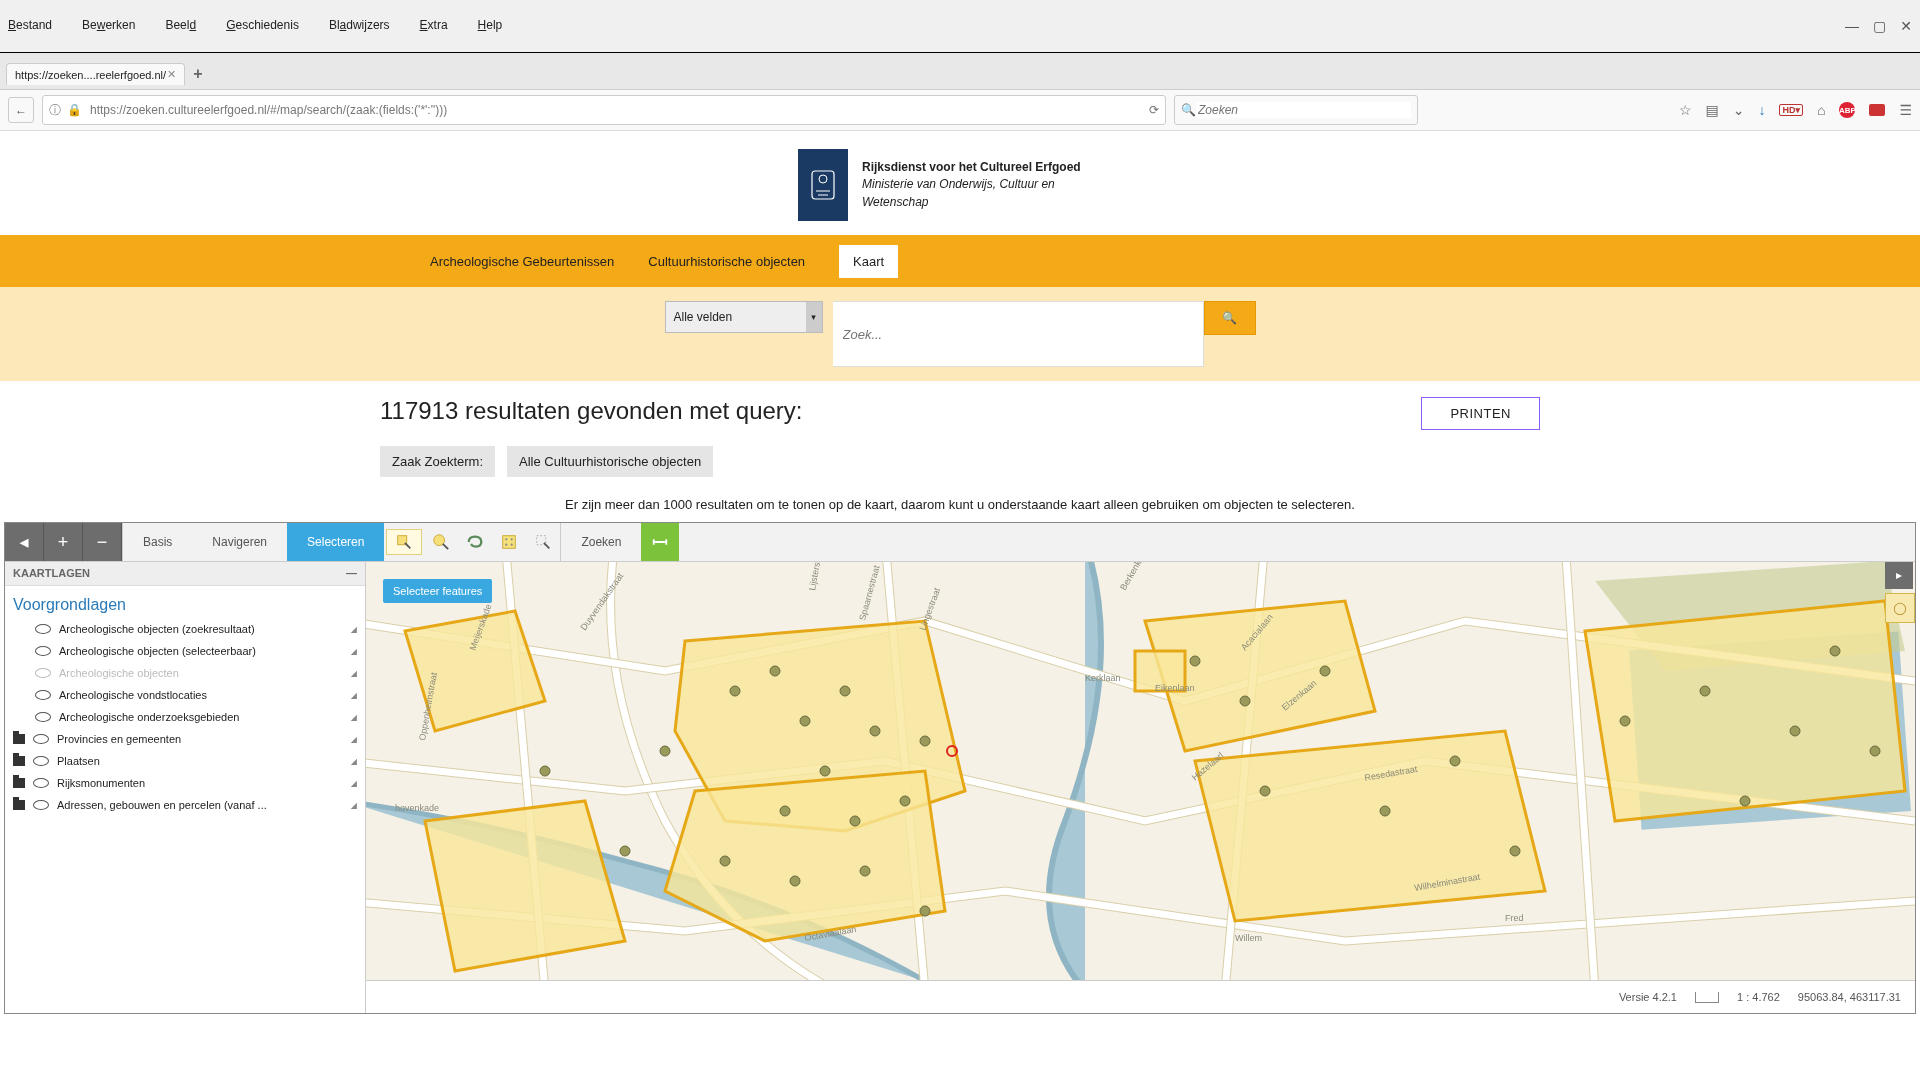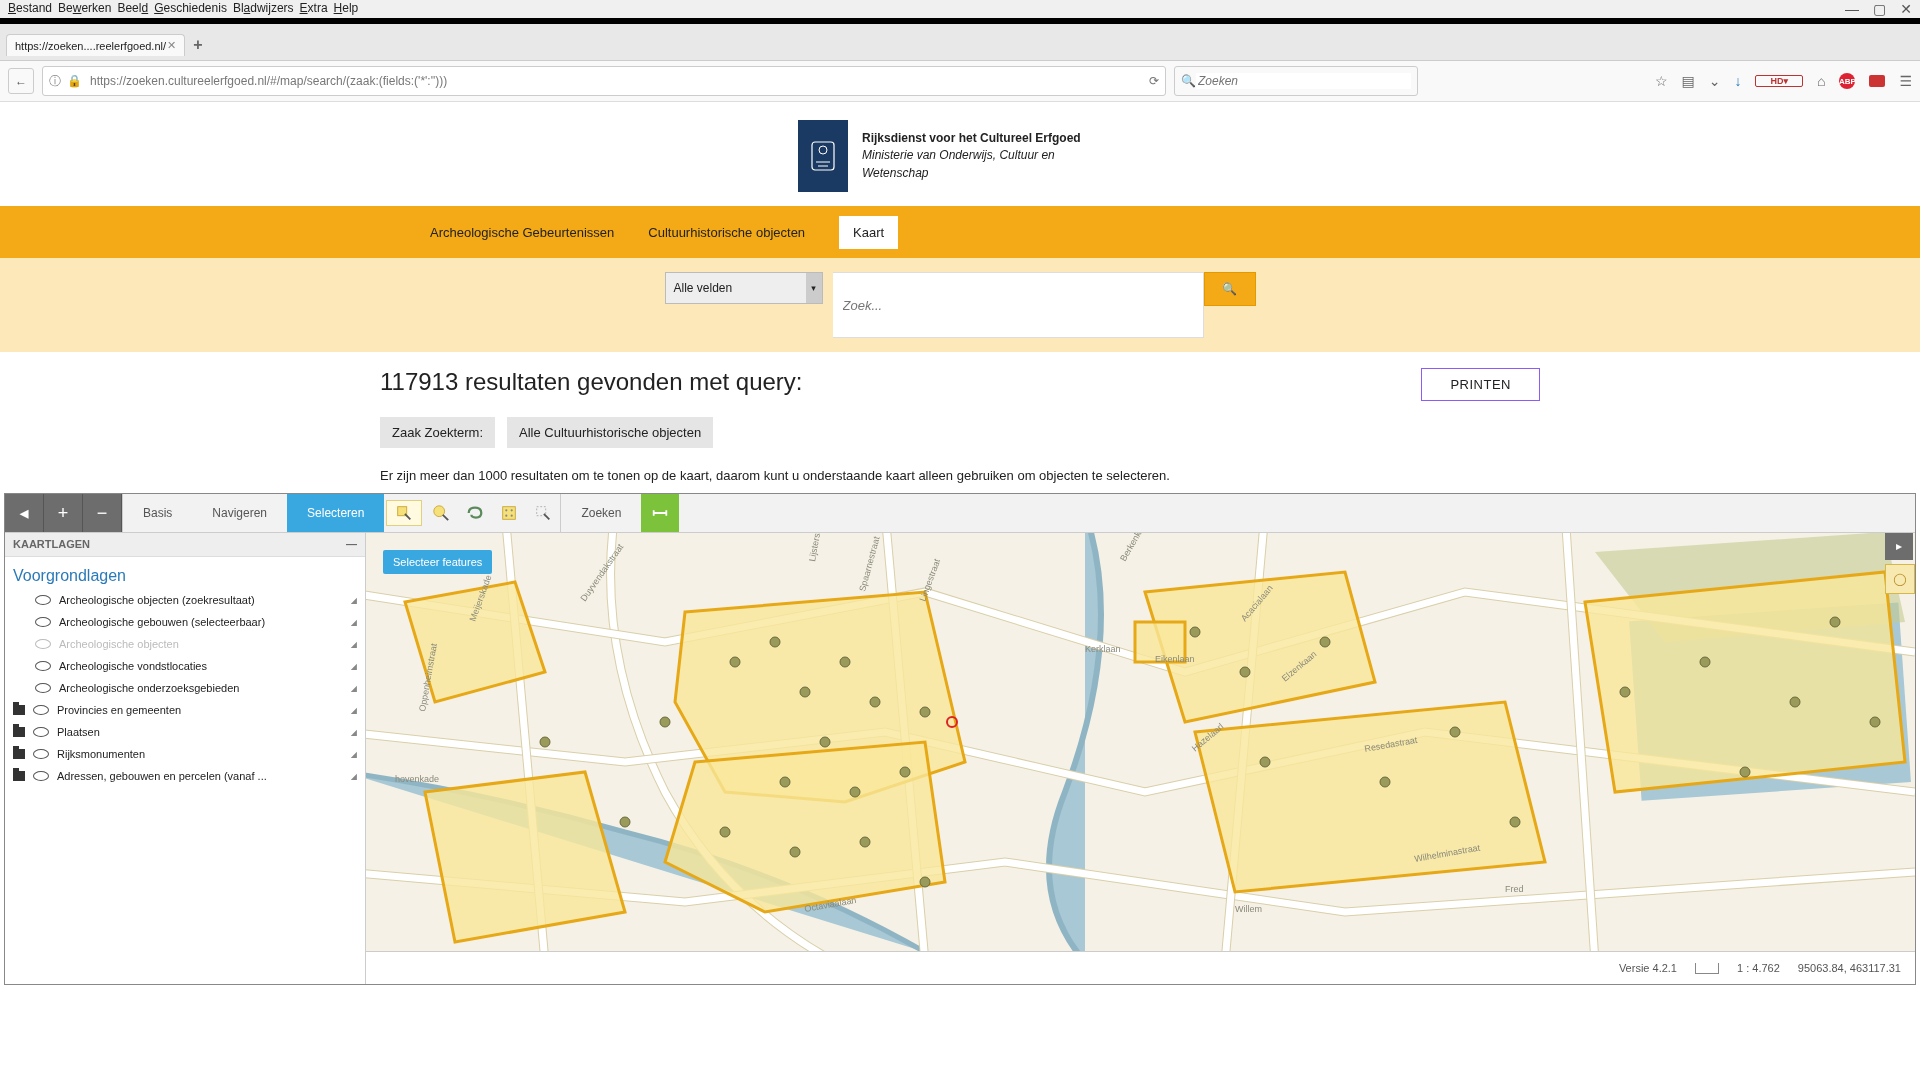--- a/index.html
+++ b/index.html
@@ -1,54 +1,54 @@
 <!DOCTYPE html>
 <html><head>
 <meta charset="utf-8">
 <style>
   html,body{margin:0;padding:0;font-family:Arial,Helvetica,sans-serif;font-size:12px;color:#222;background:#fff;width:1920px;}
   
-  .menubar{background:#f0f0f0;display:flex;gap:6px;padding:1px 8px;font-size:12px;border-bottom:6px solid #000000;}
+  .menubar{background:#f0f0f0;display:flex;gap:30px;padding:18px 8px;font-size:12px;border-bottom:1px solid #000000;}
   .menubar span{cursor:default;}
   .menubar span u{text-decoration:underline;}
   .winbtns{margin-left:auto;display:flex;gap:14px;font-size:14px;color:#555;}
   .tabstrip{background:#e8e8e8;display:flex;align-items:center;padding:6px 0 0 6px;height:30px;border-bottom:1px solid #ccc;}
   .tab{background:#f9f9f9;border:1px solid #ccc;border-bottom:none;border-radius:4px 4px 0 0;display:flex;align-items:center;padding:4px 8px;gap:1px;font-size:11px;}
   .tab .x{color:#888;}
   .newtab{margin-left:8px;color:#666;font-size:16px;font-weight:bold;}
   .urlrow{display:flex;align-items:center;gap:8px;padding:4px 8px;background:#f9f9f9;border-bottom:1px solid #ddd;height:32px;}
   .navbtn{width:24px;height:24px;display:flex;align-items:center;justify-content:center;color:#555;border:1px solid #ccc;border-radius:3px;}
   .urlbox{flex:0 0 1110px;display:flex;align-items:center;gap:6px;border:1px solid #ccc;border-radius:3px;padding:2px 6px;background:#fff;height:24px;}
   .urlbox input{border:none;outline:none;flex:1;font-size:12px;color:#777;}
   .lock{color:#4a9b4a;}
   .reload{color:#777;}
   .searchbox{flex:0 0 230px;border:1px solid #ccc;border-radius:3px;display:flex;align-items:center;padding:2px 6px;height:24px;}
   .searchbox input{border:none;outline:none;font-size:12px;flex:1;font-style:italic;color:#888;}
   .toolicons{display:flex;gap:14px;align-items:center;margin-left:auto;font-size:14px;color:#666;}
-  .hd{font-size:9px;font-weight:bold;border:1px solid #b33;color:#b33;padding:0 14px;border-radius:2px;}
+  .hd{font-size:9px;font-weight:bold;border:1px solid #b33;color:#b33;padding:0 2px;border-radius:2px;}
   .abp{width:16px;height:16px;border-radius:50%;background:#d23;color:#fff;font-size:8px;font-weight:bold;display:flex;align-items:center;justify-content:center;}
   .yt{width:16px;height:12px;background:#c33;border-radius:2px;}
   
   .brand{display:flex;justify-content:center;padding:18px 0 14px;}
   .brandbox{display:flex;gap:14px;align-items:center;}
   .crest{width:50px;height:72px;background:#1b3a63;display:flex;align-items:center;justify-content:center;color:#fff;}
   .brandtxt{font-size:12px;line-height:1.45;max-width:260px;}
   .brandtxt b{font-weight:bold;}
   .brandtxt i{font-style:italic;}
   .navstrip{background:#f4a916;height:52px;display:flex;justify-content:center;}
   .navstrip .inner{display:flex;gap:34px;align-items:center;width:1160px;padding-left:100px;}
   .navstrip .item{font-size:13px;padding:9px 0;}
   .navstrip .item.active{background:#fff;padding:9px 14px;}
   .searchband{background:#fce8b8;padding:14px 0;display:flex;justify-content:center;}
   .searchband .ctrl{display:flex;}
   .dd{border:1px solid #bbb;background:#eee;display:flex;align-items:center;padding:0 8px;width:140px;height:30px;font-size:12px;position:relative;}
   .dd .caret{position:absolute;right:0;top:0;height:30px;width:16px;background:#ccc;display:flex;align-items:center;justify-content:center;font-size:9px;}
   .qinput{border:1px solid #ddd;background:#fff;width:350px;height:30px;padding:17px 10px;font-size:13px;font-style:italic;color:#999;border-left:none;outline:none;margin-left:10px;}
   .qbtn{width:50px;height:32px;background:#f4a916;border:1px solid #e69800;display:flex;align-items:center;justify-content:center;}
-  .content{width:1160px;margin:0 auto;padding:16px 100px 0;}
+  .content{width:1160px;margin:0 auto;padding:16px 100px 0;text-align:center;}
   .hrow{display:flex;justify-content:space-between;align-items:flex-start;}
   .h1{font-size:24px;font-weight:normal;}
   .printbtn{border:1px solid #8b5cf6;padding:8px 28px;font-size:13px;letter-spacing:.5px;background:#fff;}
   .chips{display:flex;gap:12px;margin-top:16px;}
   .chip{background:#e5e5e5;padding:8px 12px;font-size:13px;}
   .note{font-size:13px;margin-top:20px;margin-bottom:10px;}
   
   .mapviewer{margin:0 4px;border:1px solid #888;height:490px;position:relative;overflow:hidden;}
   .maptoolbar{position:absolute;top:0;left:0;right:0;height:38px;background:#f2f2f2;border-bottom:1px solid #ccc;display:flex;align-items:stretch;z-index:5;}
   .tbtn{width:38px;display:flex;align-items:center;justify-content:center;font-size:18px;color:#fff;}
@@ -254,21 +254,21 @@
       <div id="layer-list">
           <div class="lrow">
             <span class="indent"></span>
             <span class="eye"></span>
             <span class="">Archeologische objecten (zoekresultaat)</span>
             <span class="arrow">◢</span>
           </div>
           <div class="lrow">
             <span class="indent"></span>
             <span class="eye"></span>
-            <span class="">Archeologische gebouwen (selecteerbaar)</span>
+            <span class="">Archeologische objecten (selecteerbaar)</span>
             <span class="arrow">◢</span>
           </div>
           <div class="lrow">
             <span class="indent"></span>
             <span class="eye off"></span>
             <span class="dim">Archeologische objecten</span>
             <span class="arrow">◢</span>
           </div>
           <div class="lrow">
             <span class="indent"></span>

